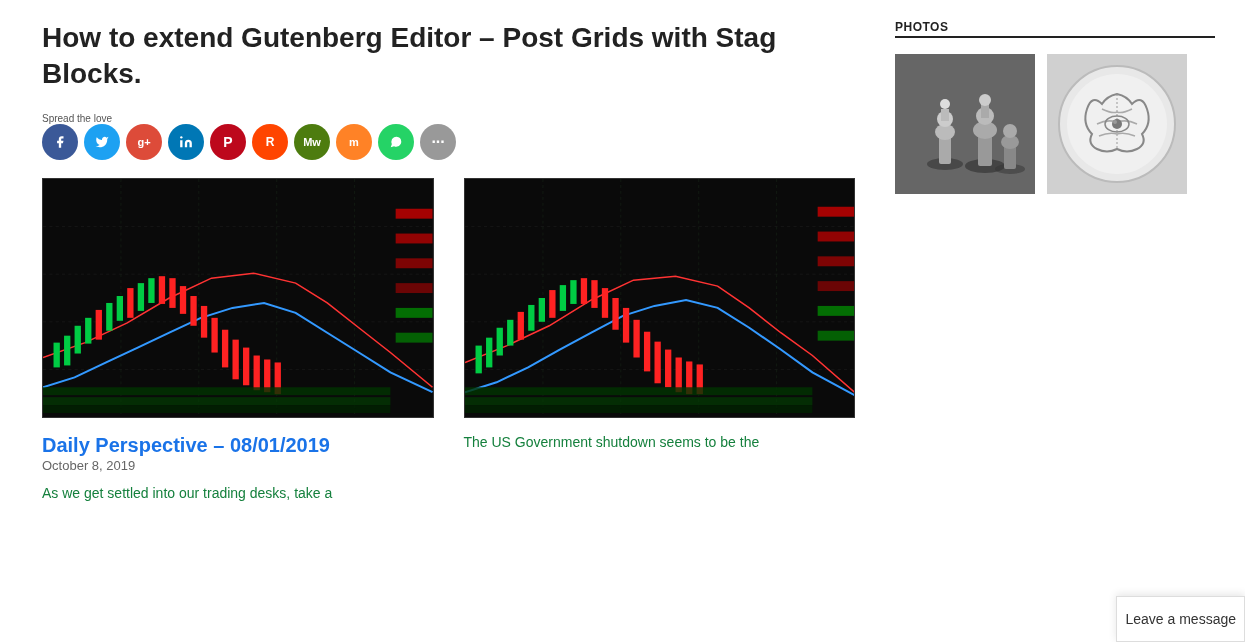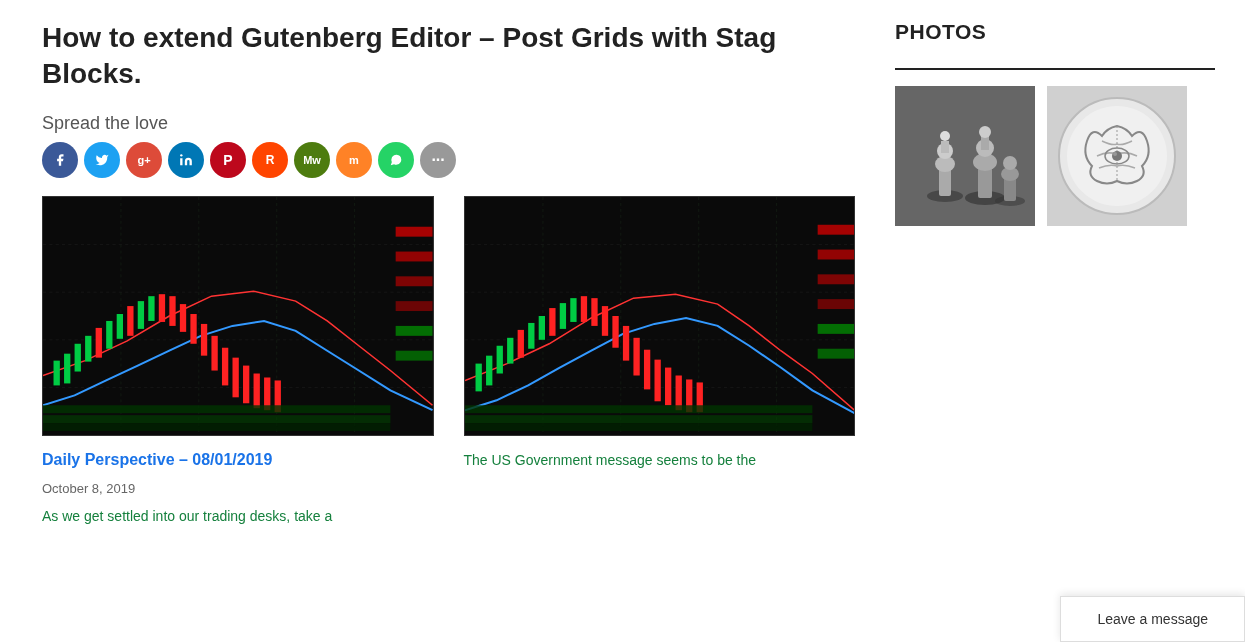--- a/index.html
+++ b/index.html
@@ -5,52 +5,52 @@
     * { box-sizing: border-box; margin: 0; padding: 0; }
     body { font-family: -apple-system, BlinkMacSystemFont, 'Segoe UI', Arial, sans-serif; background: #fff; color: #333; font-size: 15px; }
     .page-wrapper { display: flex; max-width: 1245px; margin: 0 auto; padding: 20px 30px; gap: 40px; }
     .main-content { flex: 1; min-width: 0; padding-left: 12px; }
     .sidebar { width: 320px; flex-shrink: 0; }
 
     
     .article-title { font-size: 28px; font-weight: 700; color: #222; line-height: 1.3; margin-bottom: 20px; }
 
     
-    .spread-love-label { font-size: 18px; color: #555; margin-bottom: 8px; }
+    .spread-love-label { font-size: 10px; color: #555; }
     .social-icons { display: flex; gap: 6px; margin-bottom: 18px; align-items: center; }
     .social-icon { width: 36px; height: 36px; border-radius: 50%; display: flex; align-items: center; justify-content: center; color: #fff; font-size: 15px; font-weight: bold; cursor: pointer; text-decoration: none; flex-shrink: 0; }
     .si-fb { background: #3b5998; }
     .si-tw { background: #1da1f2; }
     .si-gp { background: #dd4b39; }
     .si-li { background: #0077b5; }
     .si-pi { background: #bd081c; }
     .si-rd { background: #ff4500; }
     .si-mw { background: #4d7c0f; }
     .si-mix { background: #ff8226; }
     .si-wa { background: #25d366; }
     .si-more { background: #999; }
 
     
     .post-grid { display: flex; gap: 30px; }
     .post-card { flex: 1; min-width: 0; }
     .post-chart-img { width: 100%; height: 240px; background: #111; border: 1px solid #333; display: flex; align-items: center; justify-content: center; overflow: hidden; margin-bottom: 14px; position: relative; }
 
-    .post-title-link { color: #1a73e8; font-size: 16px; font-weight: 700; line-height: 1.3; text-decoration: none; display: block; margin-bottom: 10px; }
+    .post-title-link { color: #1a73e8; font-size: 20px; font-weight: 700; line-height: 1.3; text-decoration: none; display: block; }
     .post-date { font-size: 13px; color: #666; margin-bottom: 10px; }
     .post-excerpt { font-size: 14px; color: #15803d; line-height: 1.5; }
 
     
-    .sidebar-section-title { font-size: 21px; font-weight: 700; color: #222; text-transform: uppercase; border-bottom: 2px solid #222; padding-bottom: 24px; margin-bottom: 16px; letter-spacing: 0.5px; }
+    .sidebar-section-title { font-size: 12px; font-weight: 700; color: #222; text-transform: uppercase; border-bottom: 2px solid #222; padding-bottom: 2px; margin-bottom: 16px; letter-spacing: 0.5px; }
     .photos-grid { display: flex; gap: 12px; flex-wrap: wrap; }
     .photo-thumb { width: 140px; height: 140px; object-fit: cover; background: #ccc; overflow: hidden; }
     .photo-chess { background: #555; display: flex; align-items: center; justify-content: center; }
     .photo-brain { background: #bbb; display: flex; align-items: center; justify-content: center; }
 
     
-    .leave-message { position: fixed; bottom: 0; right: 0; background: #fff; border: 1px solid #ddd; padding: 14px 36px; font-size: 14px; color: #333; box-shadow: 0 -2px 8px rgba(0,0,0,0.1); cursor: pointer; text-align: right; }
+    .leave-message { position: fixed; bottom: 0; right: 0; background: #fff; border: 1px solid #ddd; padding: 14px 8px; font-size: 14px; color: #333; box-shadow: 0 -2px 8px rgba(0,0,0,0.1); cursor: pointer; text-align: right; }
   </style>
 </head>
 <body>
 
 <div class="page-wrapper">
   <div class="main-content">
 
     <h1 class="article-title">How to extend Gutenberg Editor – Post Grids with Stag Blocks.</h1>
 
     <p class="spread-love-label">Spread the love</p>
@@ -204,21 +204,21 @@
             <rect x="335" y="78" width="35" height="10" fill="#cc0000" opacity="0.6"></rect>
             <rect x="335" y="103" width="35" height="10" fill="#cc0000" opacity="0.5"></rect>
             <rect x="335" y="128" width="35" height="10" fill="#009900" opacity="0.7"></rect>
             <rect x="335" y="153" width="35" height="10" fill="#009900" opacity="0.6"></rect>
 
             <rect x="0" y="210" width="330" height="8" fill="#003300" opacity="0.8"></rect>
             <rect x="0" y="220" width="330" height="8" fill="#004400" opacity="0.6"></rect>
             <rect x="0" y="228" width="330" height="8" fill="#002200" opacity="0.8"></rect>
           </svg>
         </div>
-        <p class="post-excerpt">The US Government message seems to be the</p>
+        <p class="post-excerpt">The US Government shutdown seems to be the</p>
       </div>
     </div>
   </div>
 
   <div class="sidebar">
     <h3 class="sidebar-section-title">PHOTOS</h3>
     <div class="photos-grid">
 
       <div class="photo-thumb photo-chess">
         <svg width="140" height="140" viewBox="0 0 140 140" xmlns="http://www.w3.org/2000/svg">

